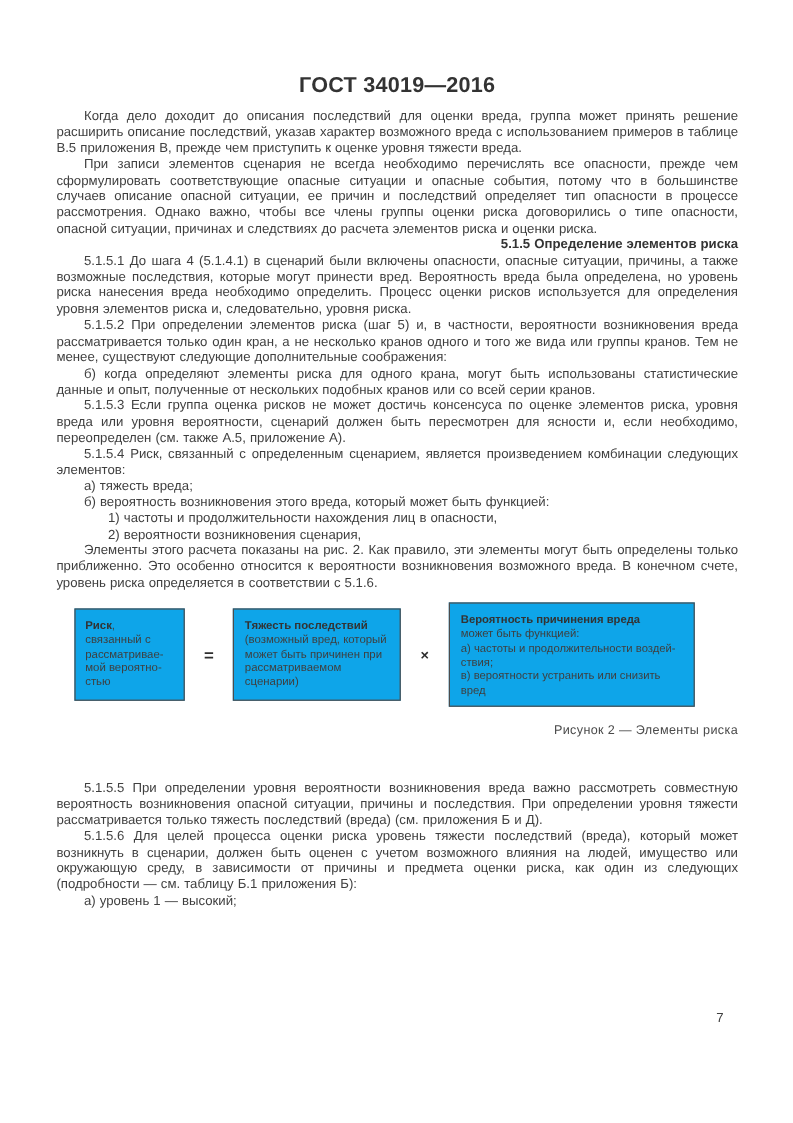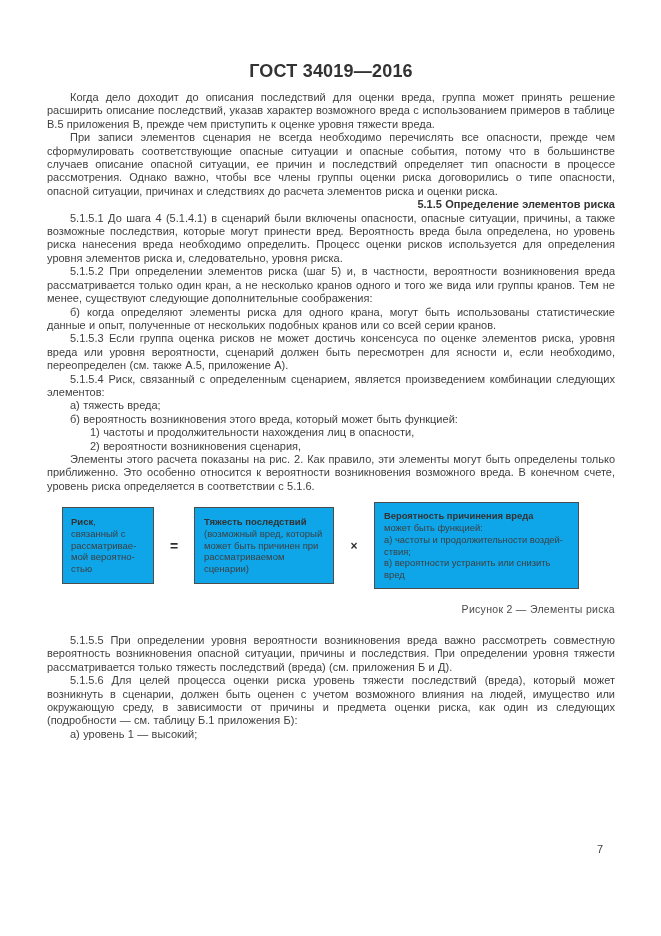--- a/index.html
+++ b/index.html
@@ -44,21 +44,21 @@
   .block{display:block;}
   .fig-op{
     width:40px;text-align:center;flex:0 0 auto;
     font-weight:700;font-size:14px;color:#2e2e2e;
   }
   .fig-op.multiply{font-size:12px;}
   .fig-caption{
     margin-top:14px;text-align:right;
     font-size:10.5px;color:#4a4a4a;letter-spacing:0.3px;
   }
-  .after-figure{margin-top:19px;}
+  .after-figure{margin-top:36px;}
   .page-number{
     position:absolute;top:843px;left:47px;width:556px;
     text-align:right;font-size:11px;color:#3f3f3f;
   }
 </style>
 </head>
 <body>
 
 <div class="page">
 

